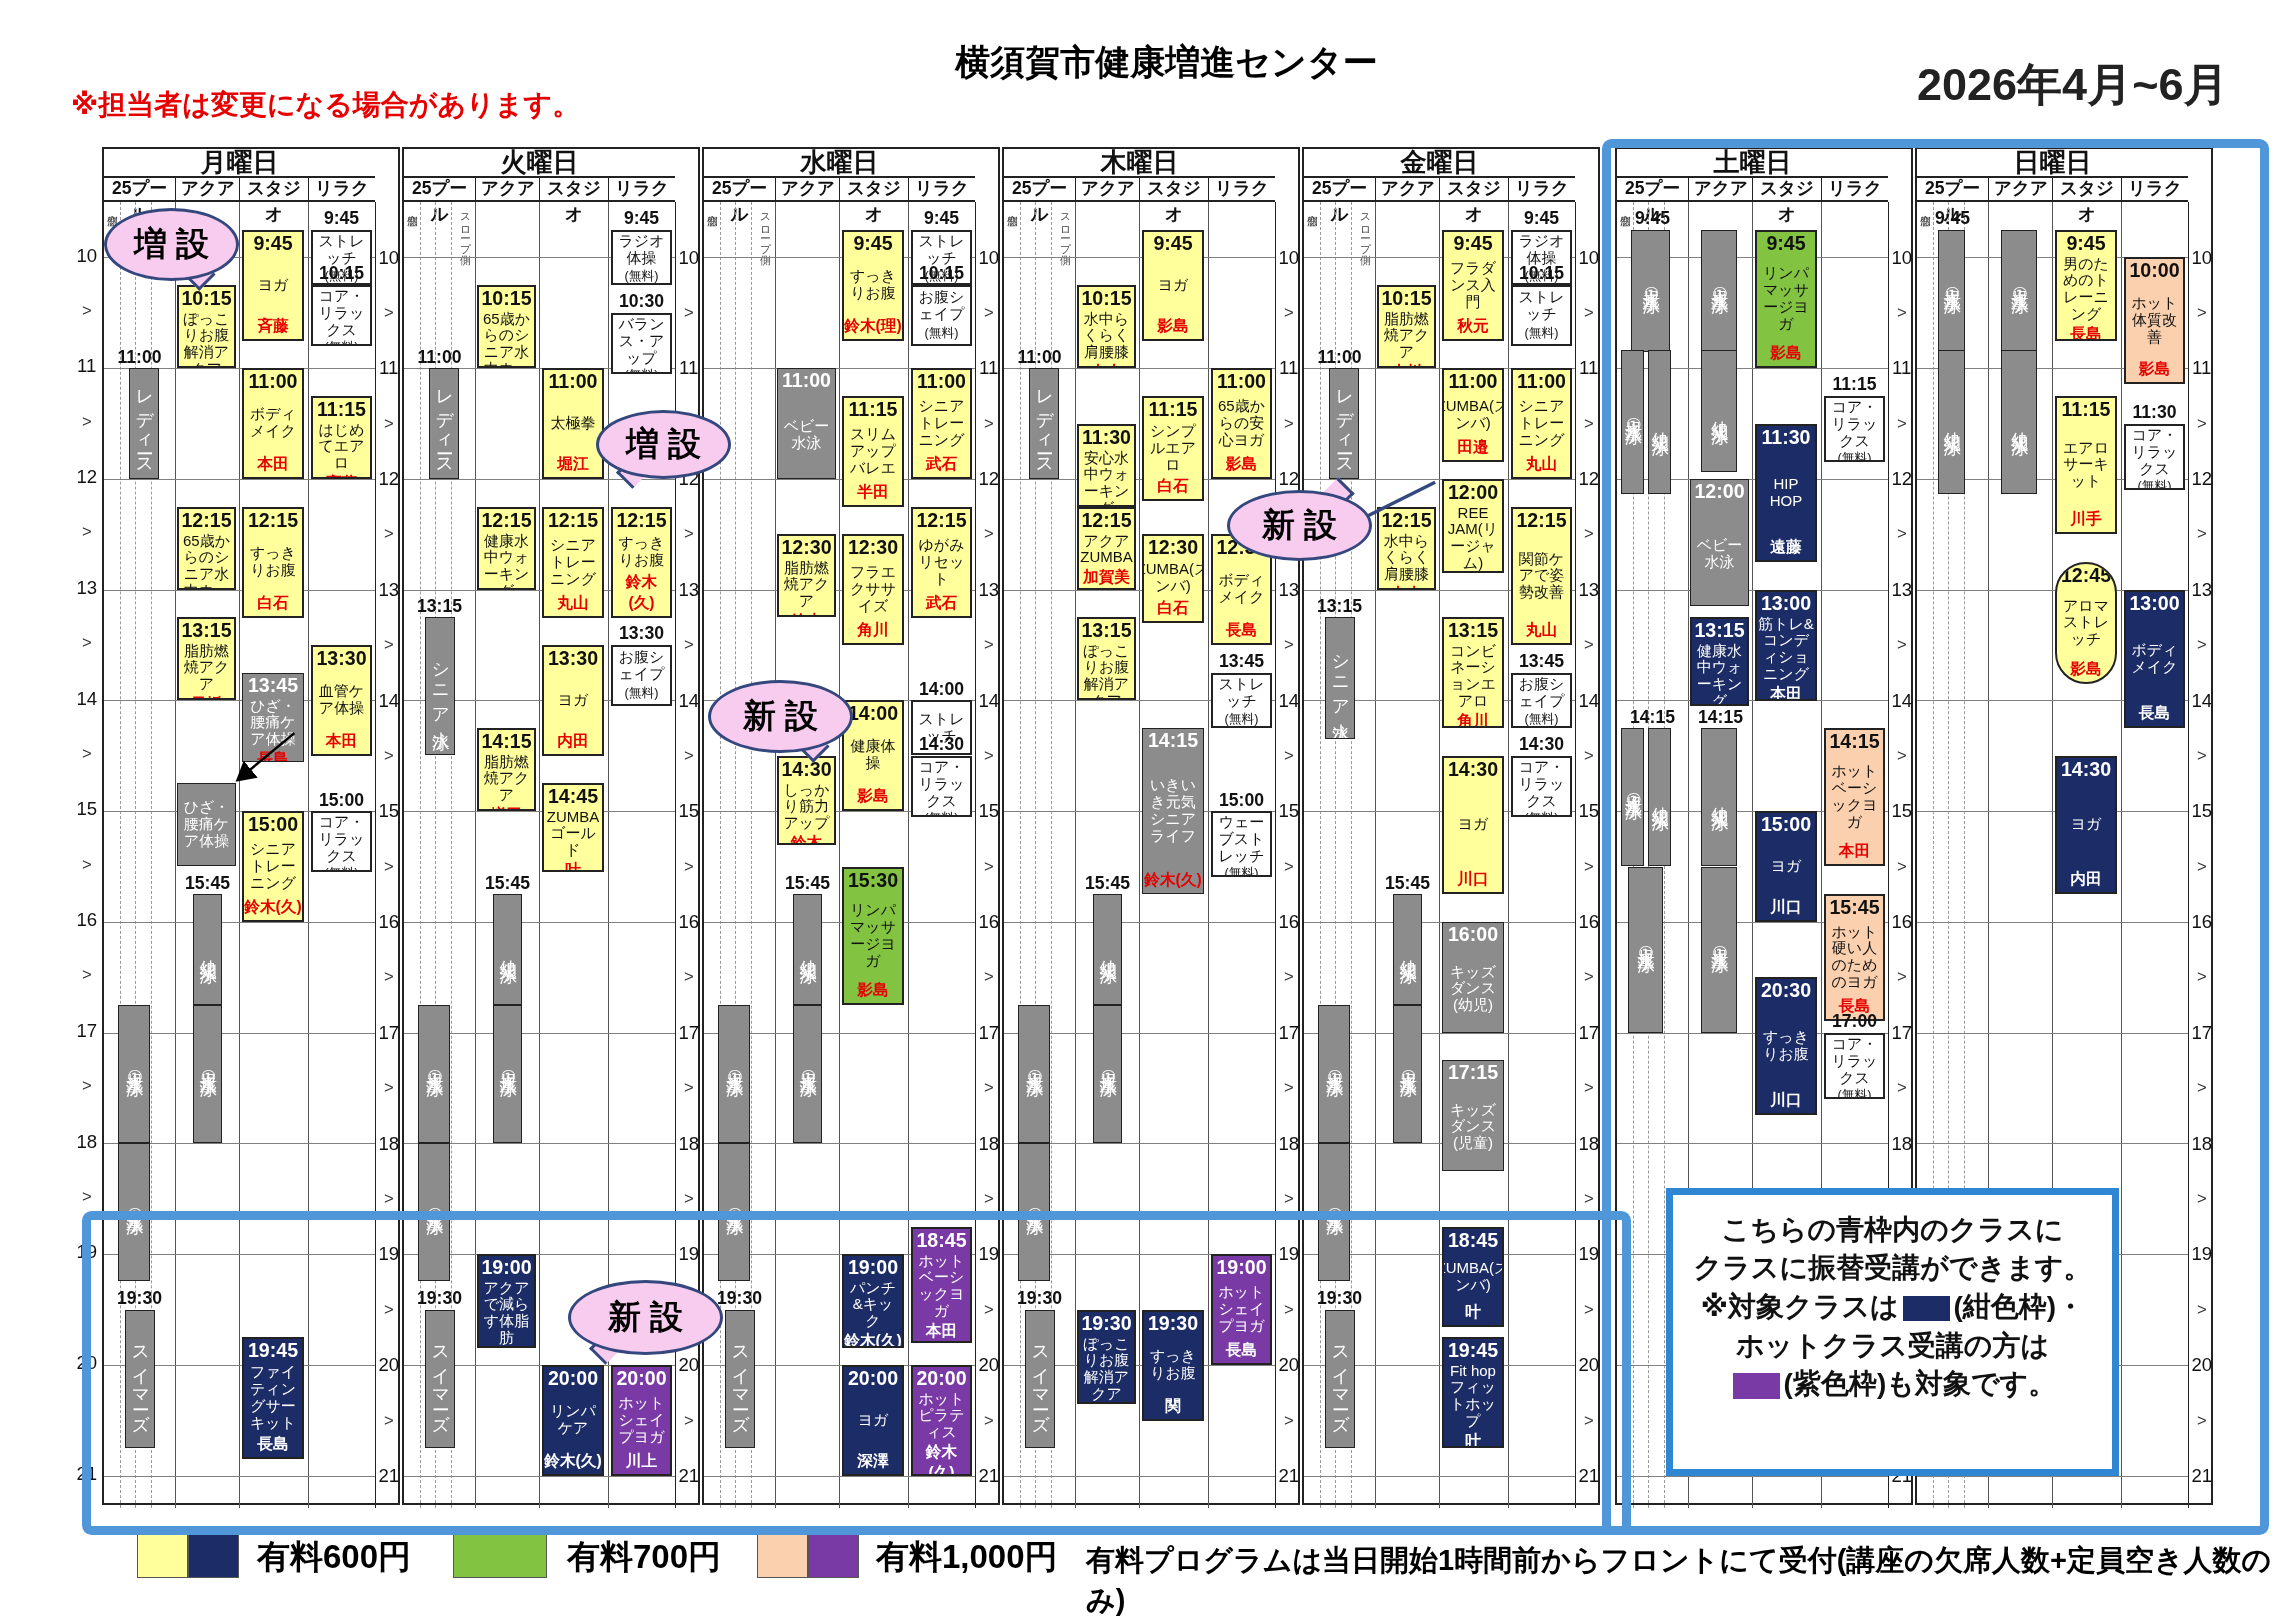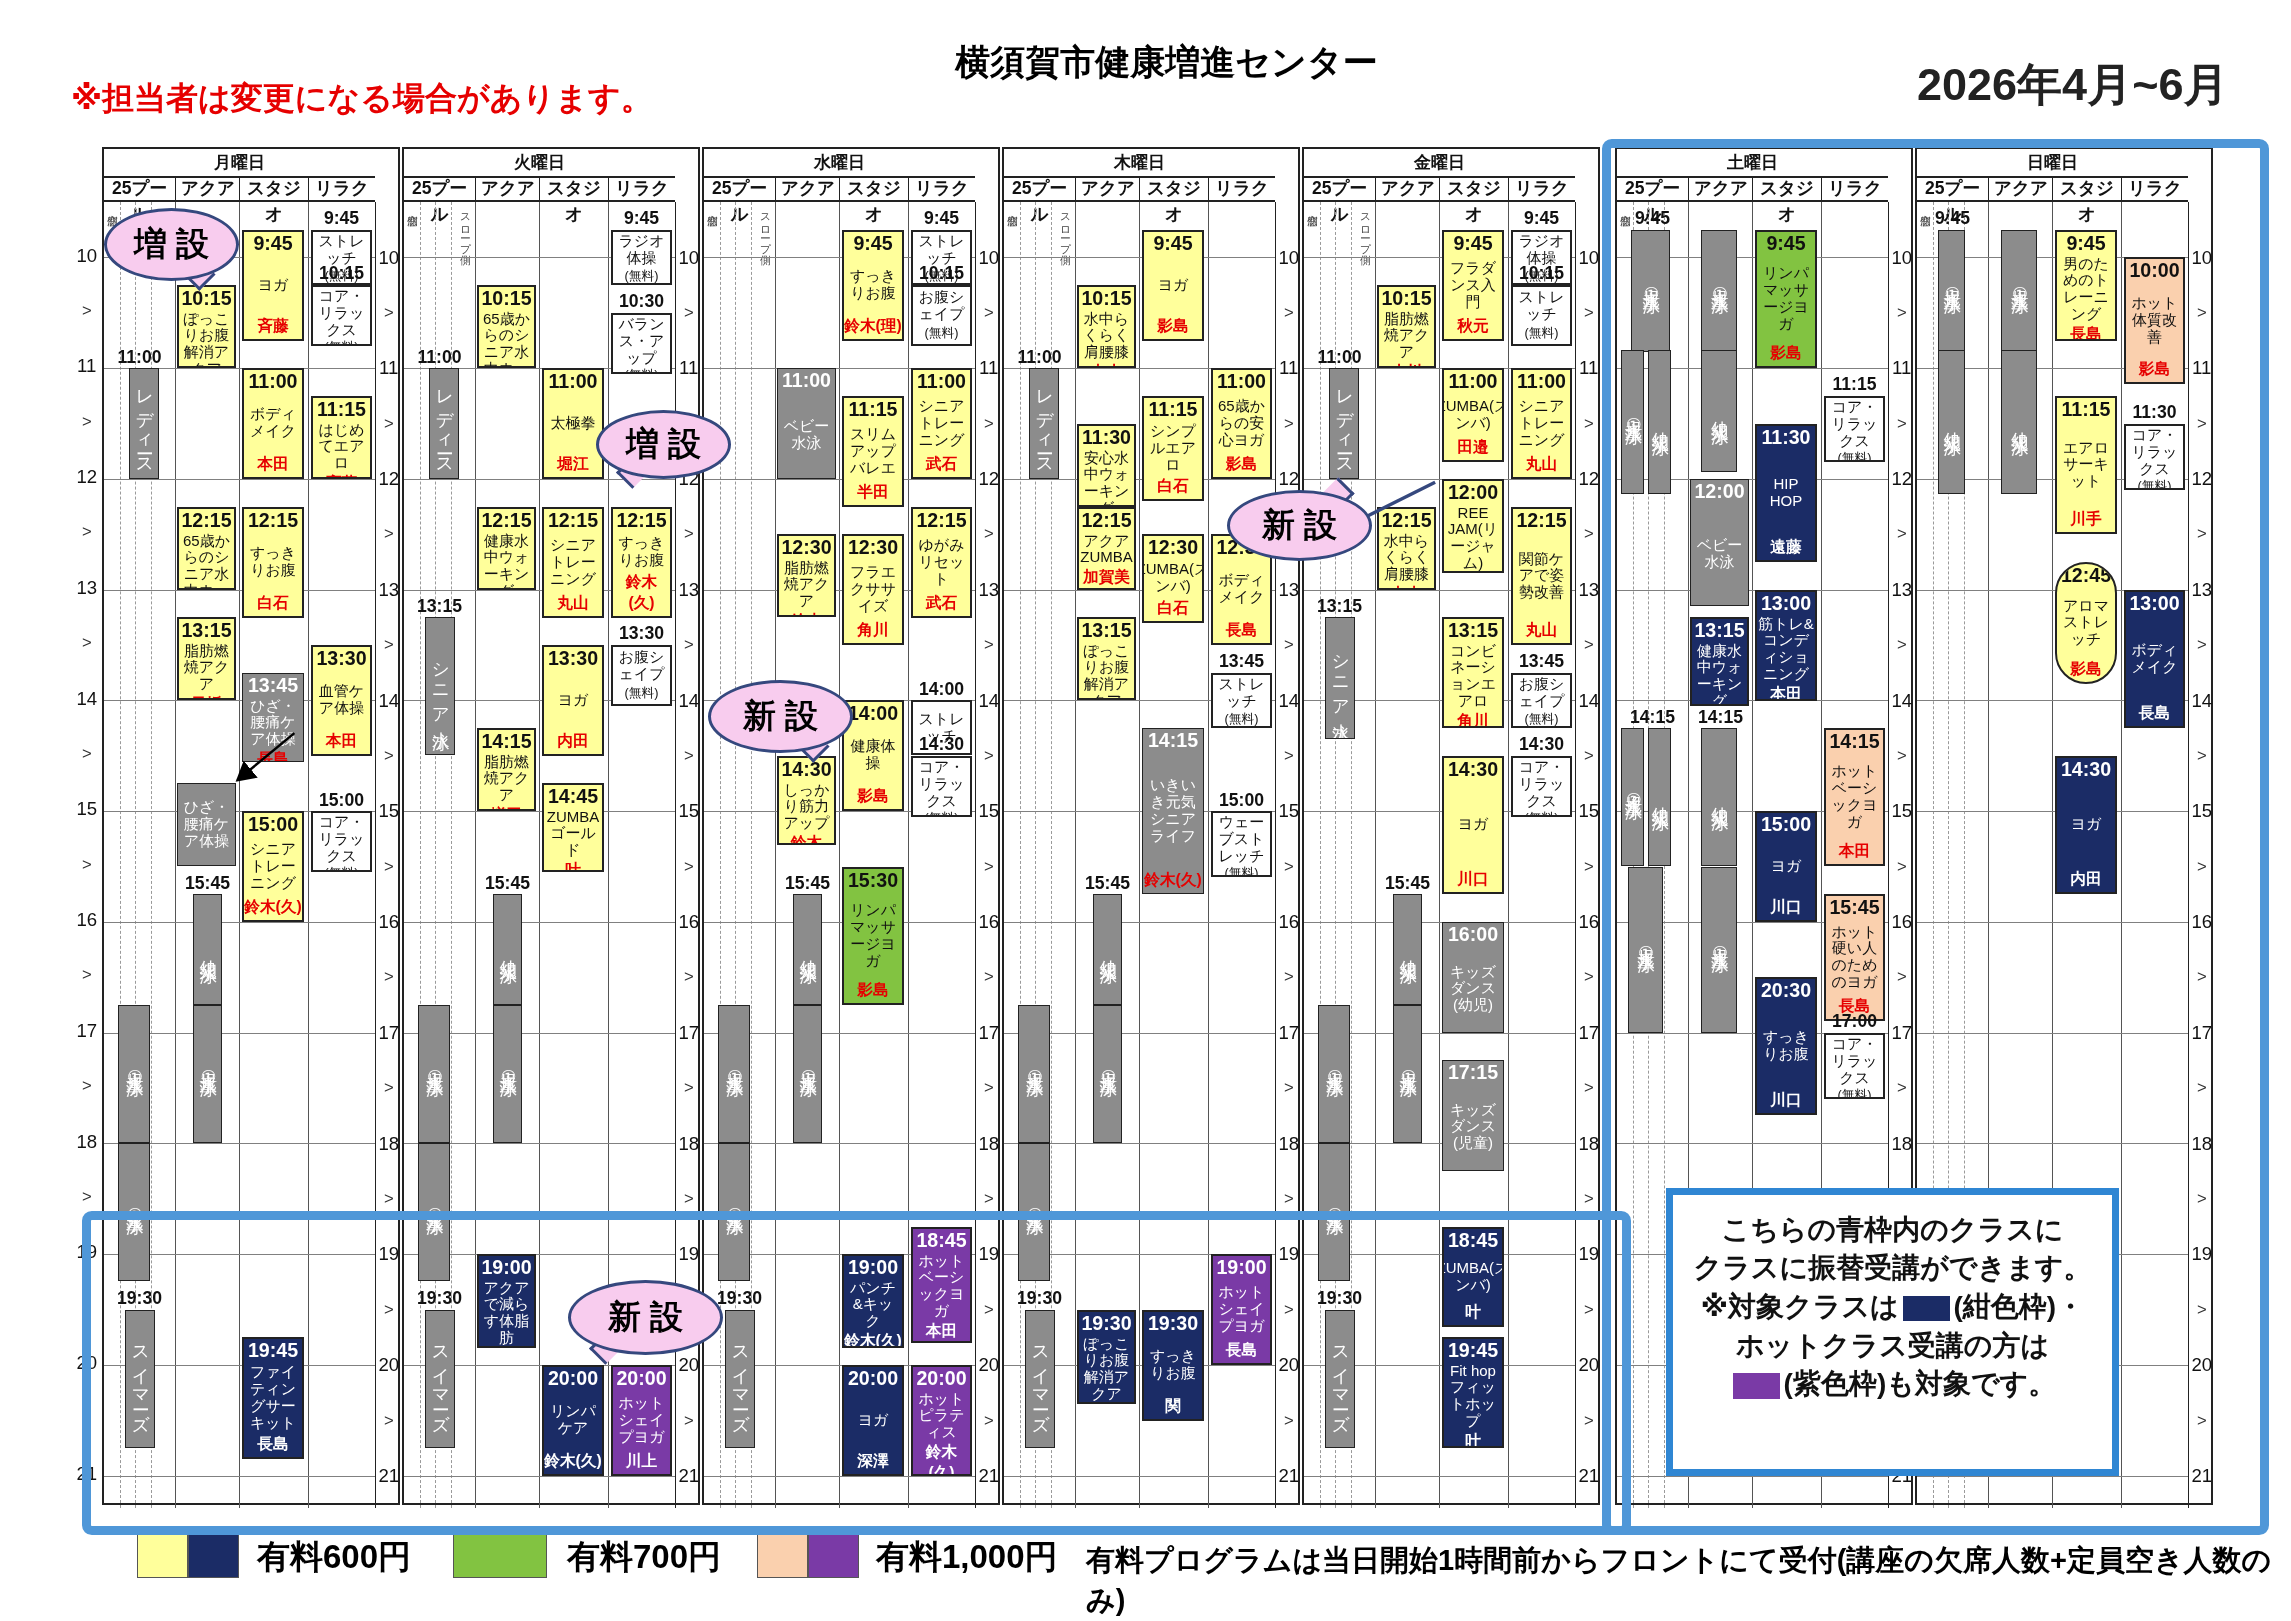--- a/index.html
+++ b/index.html
@@ -1,26 +1,26 @@
 <!DOCTYPE html>
 <html lang="ja"><head>
 <meta charset="utf-8">
 <style>
   html,body{margin:0;padding:0;background:#fff;}
   body{width:2292px;height:1621px;position:relative;overflow:hidden;
        font-family:"Liberation Sans","DejaVu Sans",sans-serif;color:#111;}
   .abs{position:absolute;}
   
-  .red-note{left:71px;top:77px;font-size:32px;font-weight:bold;color:#E60000;}
+  .red-note{left:71px;top:86px;font-size:28px;font-weight:bold;color:#E60000;}
   .title-wrap{left:745px;top:39px;width:843px;text-align:center;font-weight:bold;font-size:35px;line-height:1.3;color:#000;}
   .period{left:1917px;top:55px;font-size:45px;font-weight:bold;color:#222;}
   
   .day{position:absolute;top:147px;height:1358px;border:2px solid #222;background:#fff;box-sizing:border-box;}
   .day-name{position:absolute;left:0;top:0;width:271px;height:27.4px;border-bottom:2px solid #222;
-            font-weight:bold;font-size:17px;text-align:center;line-height:27.4px;}
+            font-weight:bold;font-size:26px;text-align:center;line-height:27.4px;}
   .colh{position:absolute;top:27.4px;height:25.5px;border-bottom:2px solid #222;border-left:1px solid #222;
         font-weight:bold;font-size:17.6px;text-align:center;line-height:25.5px;box-sizing:border-box;}
   .grid{position:absolute;left:0;top:53px;width:298px;height:1306px;}
   .lane{position:absolute;top:0;height:100%;box-sizing:border-box;border-left:1px solid #555;}
   .dash{position:absolute;top:0;height:100%;width:0;border-left:1px dashed #9a9a9a;}
   .hline{position:absolute;left:0;width:271px;height:1px;background:#808080;}
   .rail{position:absolute;top:0;height:100%;width:27.4px;border-left:1.5px solid #222;box-sizing:border-box;}
   .rail .hr-num{position:absolute;width:25.5px;text-align:center;font-size:18.6px;color:#111;}
   .rail .hf{position:absolute;width:25.5px;text-align:center;font-size:16.7px;color:#333;}
   .sidelab{position:absolute;top:3.9px;writing-mode:vertical-rl;font-size:10.8px;color:#444;letter-spacing:1px;}

